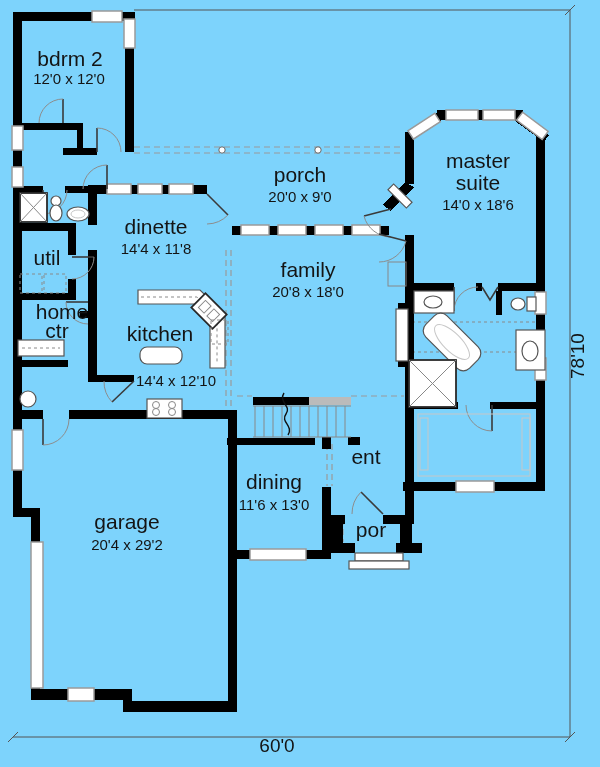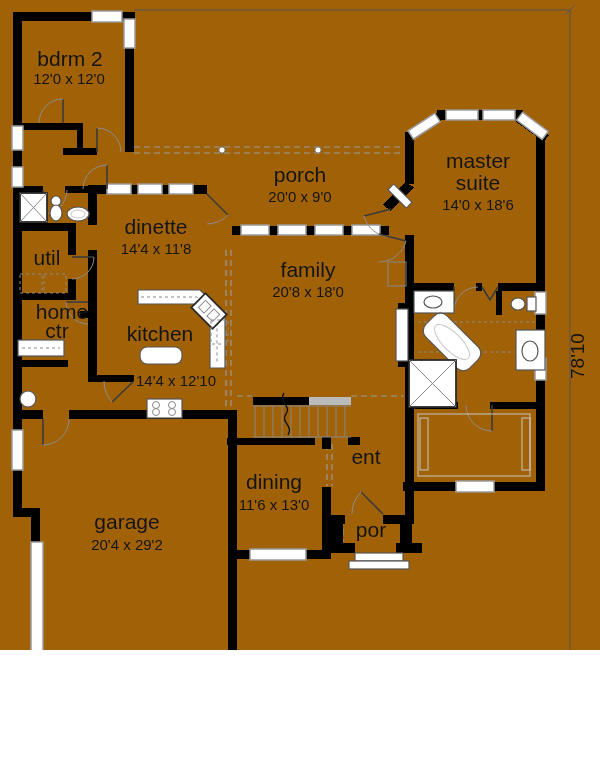--- a/index.html
+++ b/index.html
@@ -1,16 +1,16 @@
 <!DOCTYPE html>
 <html><head>
 <meta charset="utf-8">
 <style>
   html,body{margin:0;padding:0;background:#fff;}
-  .sheet{position:relative;width:600px;height:650px;background:#a16207;overflow:hidden;}
+  .sheet{position:relative;width:600px;height:767px;background:#7dd3fc;overflow:hidden;}
   svg{display:block;}
   .wall{fill:#000;stroke:none;}
   .win{fill:#fff;stroke:#9a9a9a;stroke-width:1.5;}
   .gray{fill:#bbb;}
   .fix{fill:#fff;stroke:#555;stroke-width:1.2;}
   .fixb{fill:#fff;stroke:#2a2a2a;stroke-width:1.8;}
   .thin{fill:none;stroke:#888;stroke-width:1;}
   .lite{fill:none;stroke:#c7c7c7;stroke-width:1;}
   .dash{fill:none;stroke:#9a9a9a;stroke-width:1.2;stroke-dasharray:6 4;}
   .dashf{fill:none;stroke:#8a8a8a;stroke-width:1;stroke-dasharray:3 3;}

